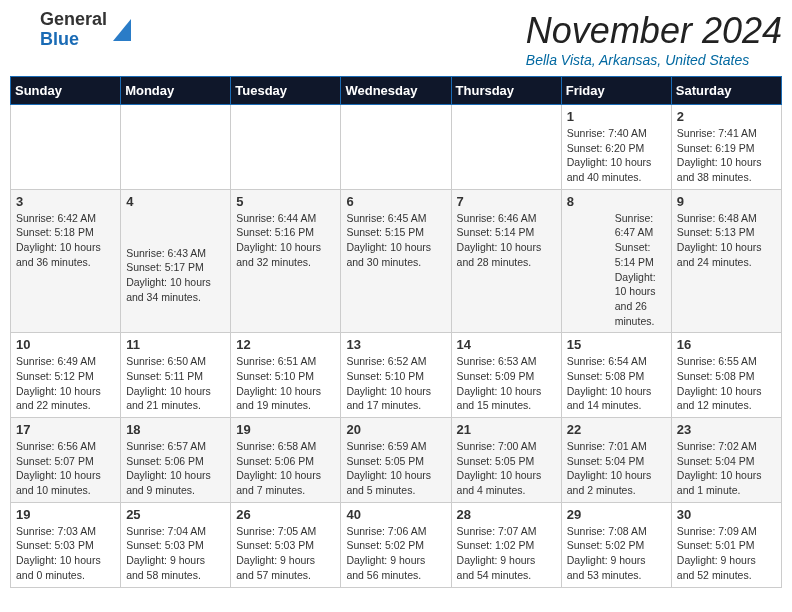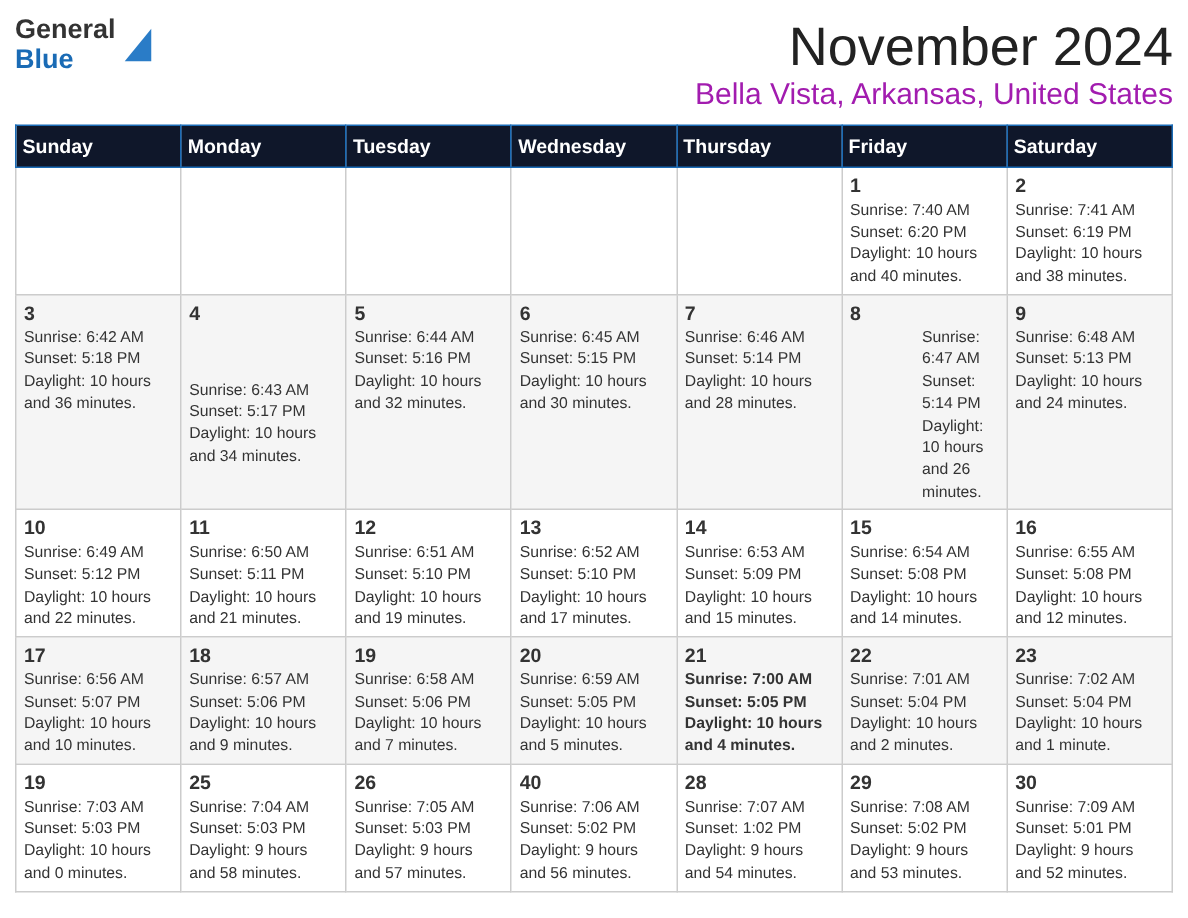--- a/index.html
+++ b/index.html
@@ -21,29 +21,29 @@
       align-items: center;
       gap: 4px;
     }
     .logo-text {
       font-size: 18px;
       font-weight: bold;
       line-height: 1.1;
     }
     .logo-text .general { color: #333; }
     .logo-text .blue { color: #1a6bb5; }
-    .title-area { text-align: right; }
+    .title-area { text-align: left; font-style: italic; }
     .month-title {
       font-size: 36px;
       font-weight: normal;
       color: #222;
     }
     .location {
-      font-size: 20px;
-      color: #a21caf;
+      font-size: 14px;
+      color: #0369a1;
     }
     .calendar {
       width: 100%;
       border-collapse: collapse;
       border: 1px solid #ccc;
     }
     .calendar th {
       background: #0f172a;
       color: #fff;
       font-size: 13px;
@@ -78,21 +78,21 @@
       font-size: 10.5px;
       line-height: 1.4;
       color: #333;
     }
   </style>
 </head>
 <body>
 
 <div class="header">
   <div class="logo">
-    <div style="display:flex;flex-direction:column;align-items:flex-end;">
+    <div style="display:flex;flex-direction:column;align-items:flex-end;margin-left:30px;">
       <div class="logo-text">
         <span class="general">General</span><br>
         <span class="blue">Blue</span>
       </div>
     </div>
     <div style="display:flex;align-items:center;margin-left:2px;">
       <svg width="18" height="22" viewBox="0 0 18 22">
         <polygon points="0,22 18,22 18,0" fill="#2a7cc7"></polygon>
       </svg>
     </div>
@@ -243,21 +243,21 @@
 Daylight: 10 hours and 7 minutes.</div>
         </td>
         <td>
           <span class="day-num">20</span>
           <div class="day-info" style="white-space: pre-line;">Sunrise: 6:59 AM
 Sunset: 5:05 PM
 Daylight: 10 hours and 5 minutes.</div>
         </td>
         <td>
           <span class="day-num">21</span>
-          <div class="day-info" style="white-space: pre-line; font-weight: bold;">Sunrise: 7:00 AM
+          <div class="day-info" style="white-space: pre-line;">Sunrise: 7:00 AM
 Sunset: 5:05 PM
 Daylight: 10 hours and 4 minutes.</div>
         </td>
         <td>
           <span class="day-num">22</span>
           <div class="day-info" style="white-space: pre-line;">Sunrise: 7:01 AM
 Sunset: 5:04 PM
 Daylight: 10 hours and 2 minutes.</div>
         </td>
         <td>

